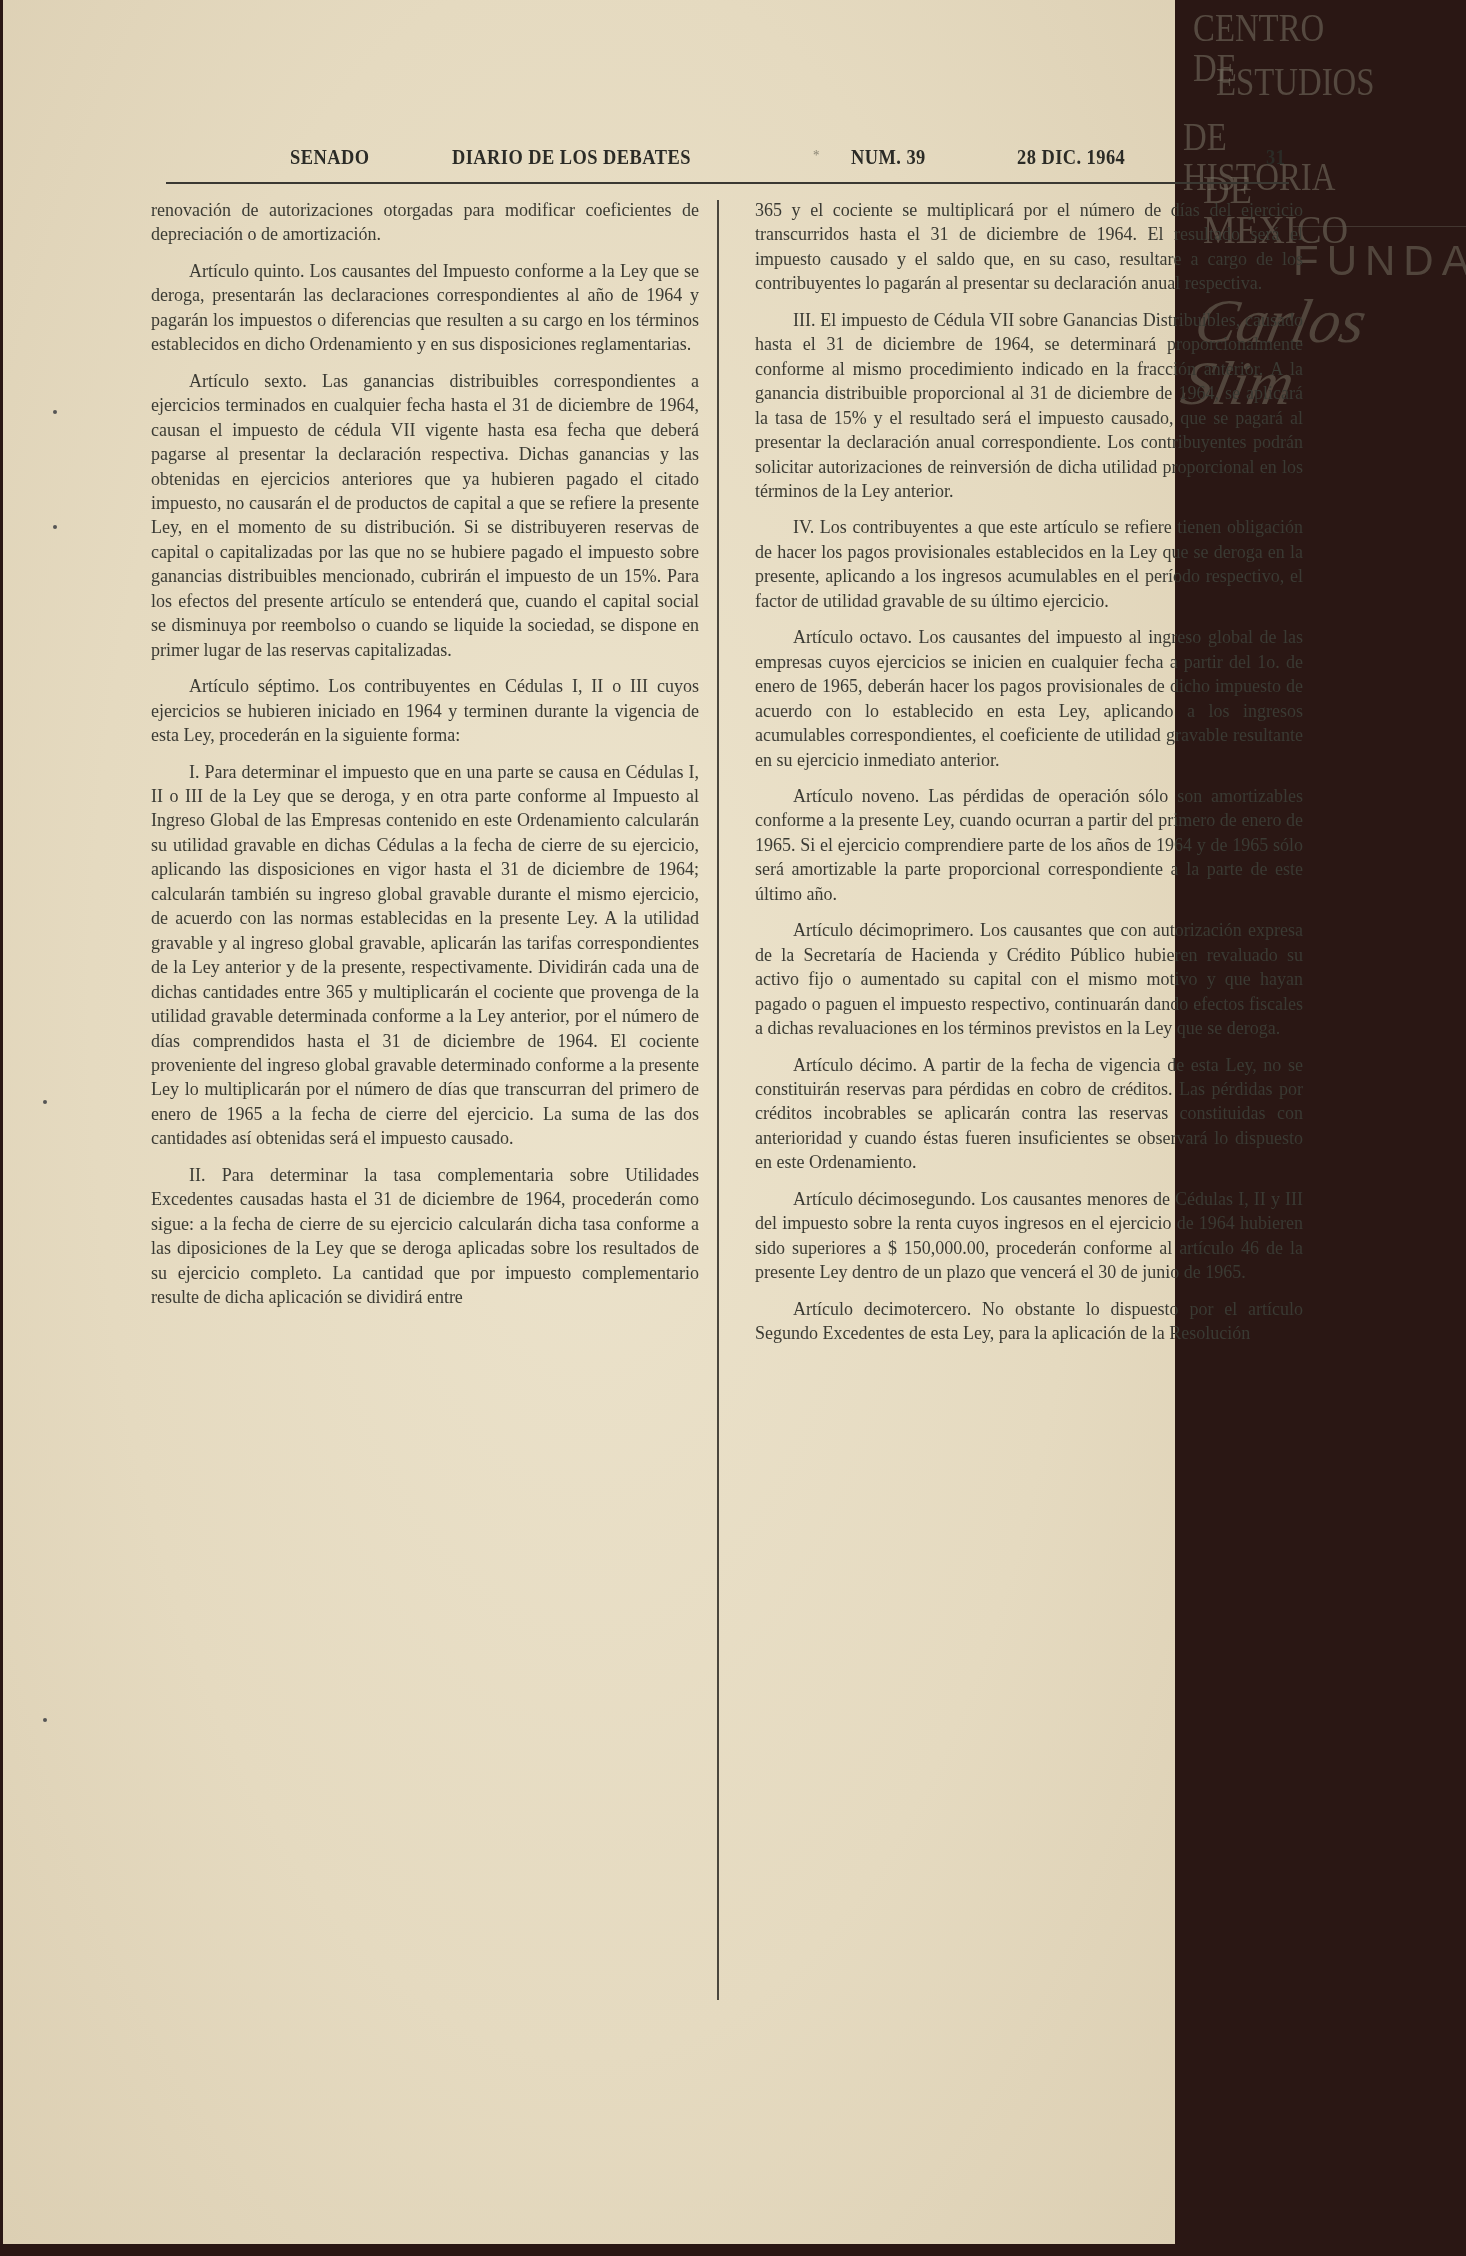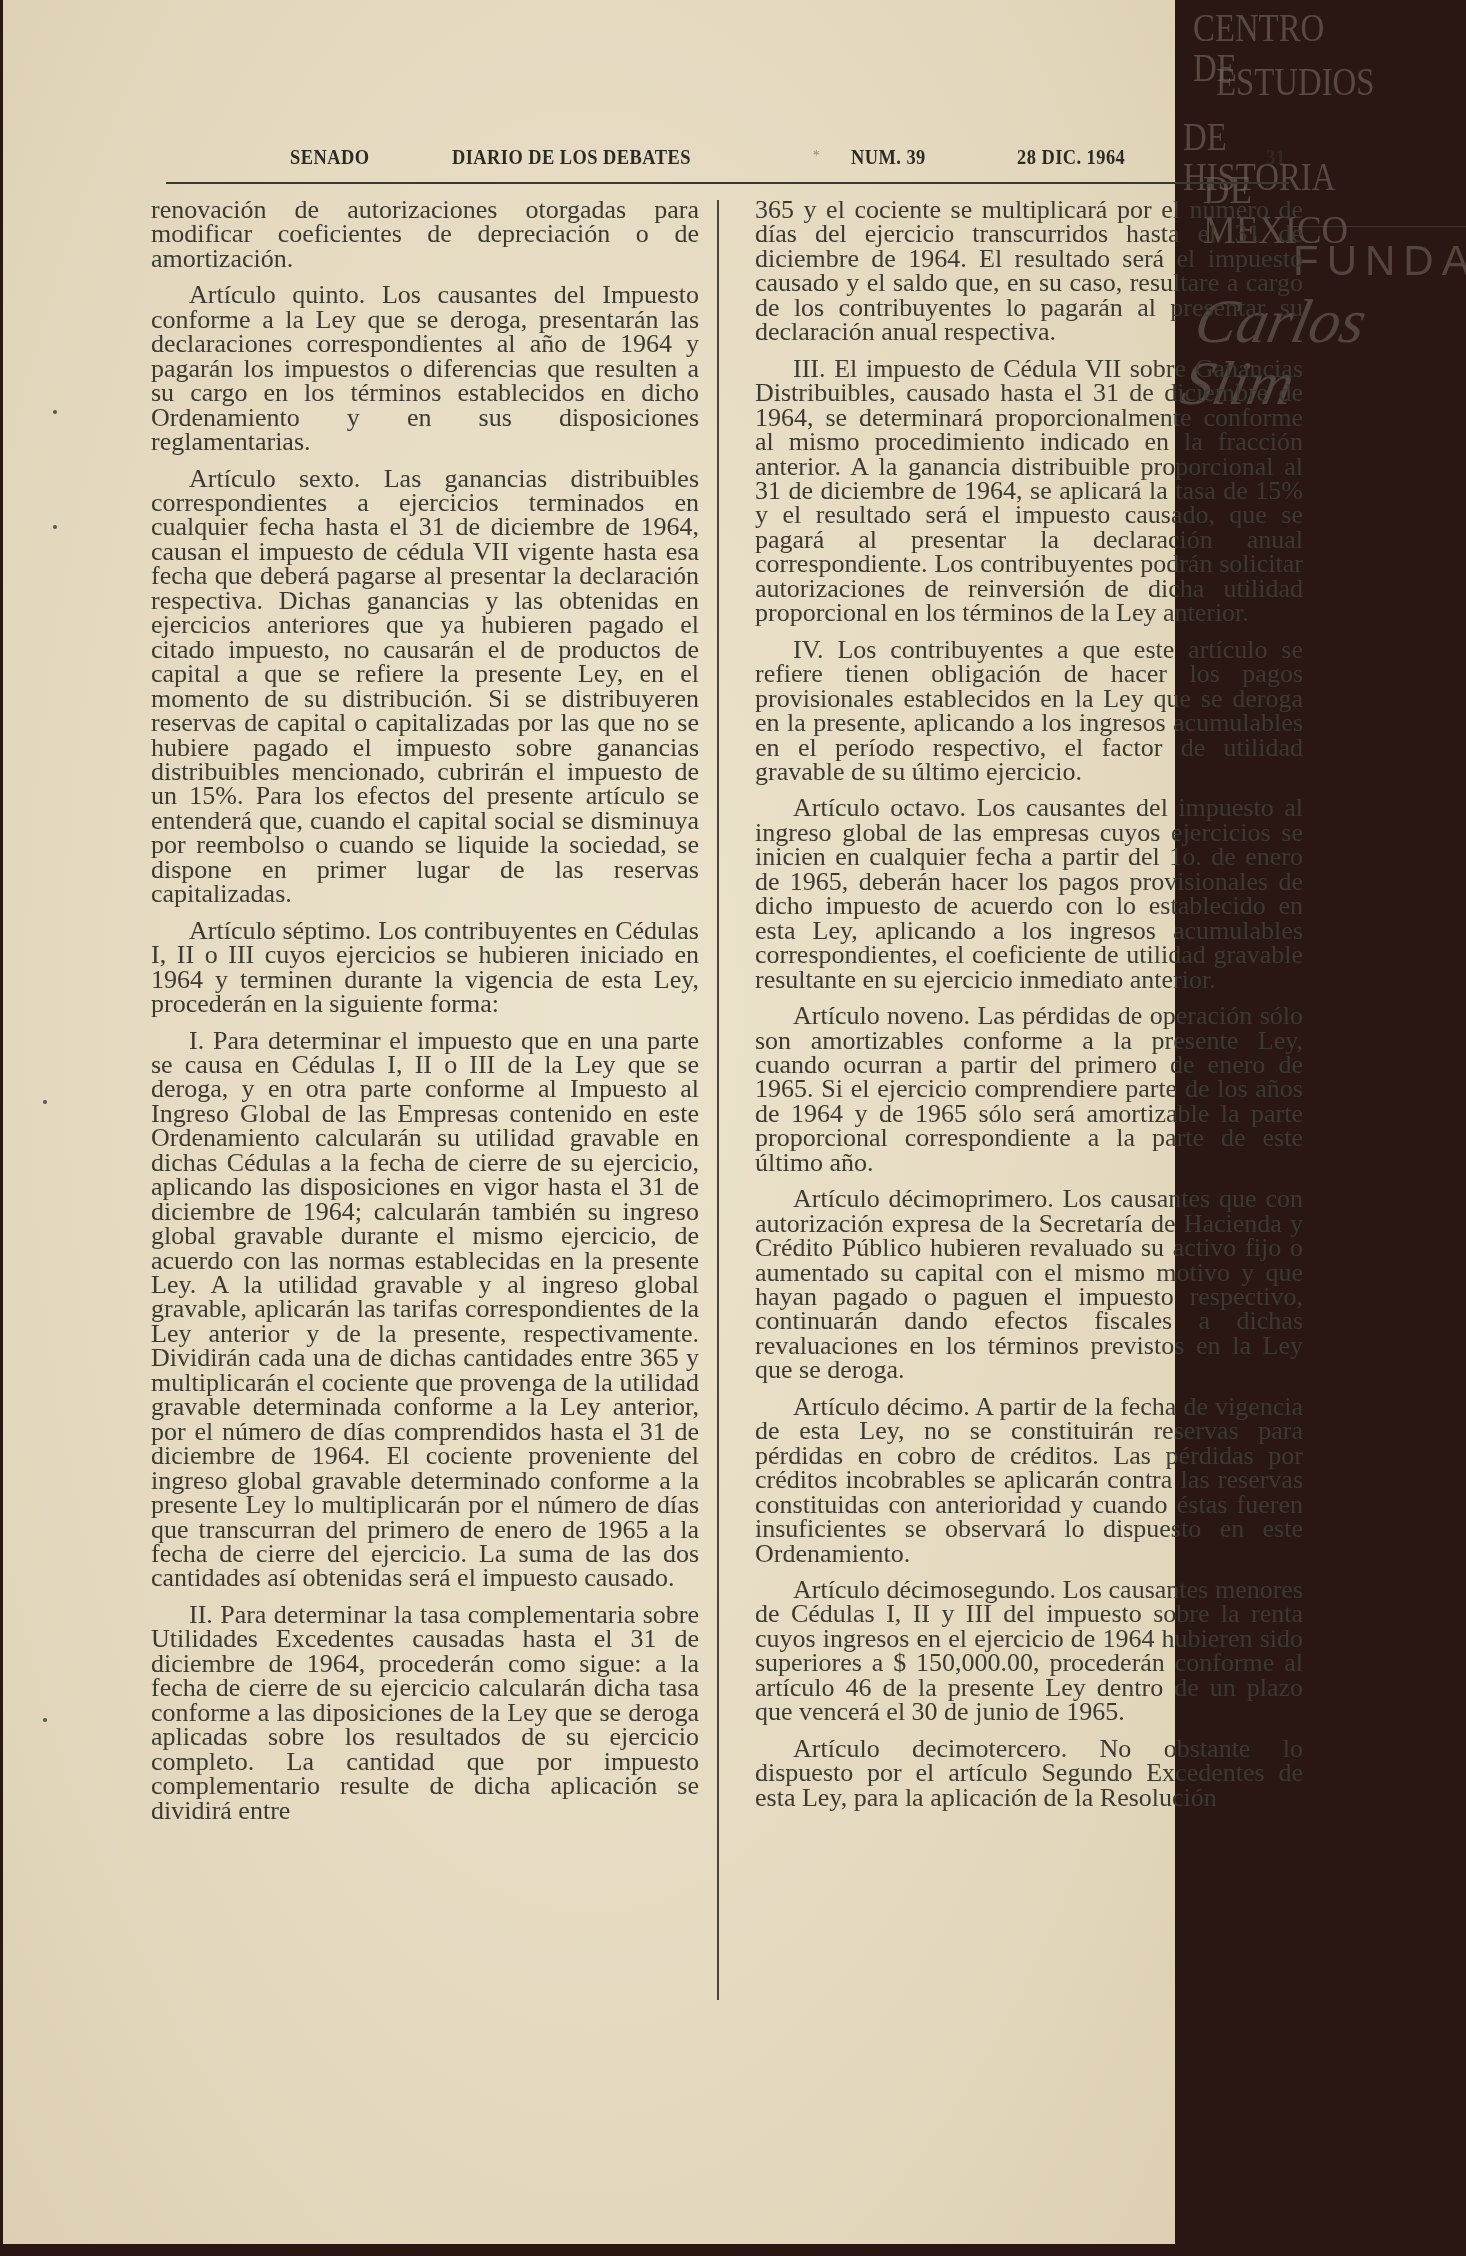--- a/index.html
+++ b/index.html
@@ -28,21 +28,21 @@
   .h-date { left: 1014px; }
   .h-page { left: 1263px; }
   .header-rule {
     position: absolute; left: 163px; top: 182px; width: 1123px; height: 2px; background: #3a3832;
   }
   .col-rule {
     position: absolute; left: 714px; top: 200px; width: 2px; height: 1800px; background: #4a463d;
   }
   .column {
     position: absolute; top: 198px; width: 548px;
-    font-size: 26px; line-height: 24.45px; color: #3a3a33;
+    font-size: 18px; line-height: 24.45px; color: #3a3a33;
     text-align: justify; hyphens: none;
   }
   .col-left { left: 148px; }
   .col-right { left: 736px; margin-left: 16px; }
   .column p { margin: 0 0 12px 0; text-indent: 38px; }
   .column p.cont { text-indent: 0; }
   .watermark {
     position: absolute; color: rgba(120,115,100,0.55);
     font-family: "Liberation Serif", "DejaVu Serif", serif;
     line-height: 1; transform-origin: left top;

